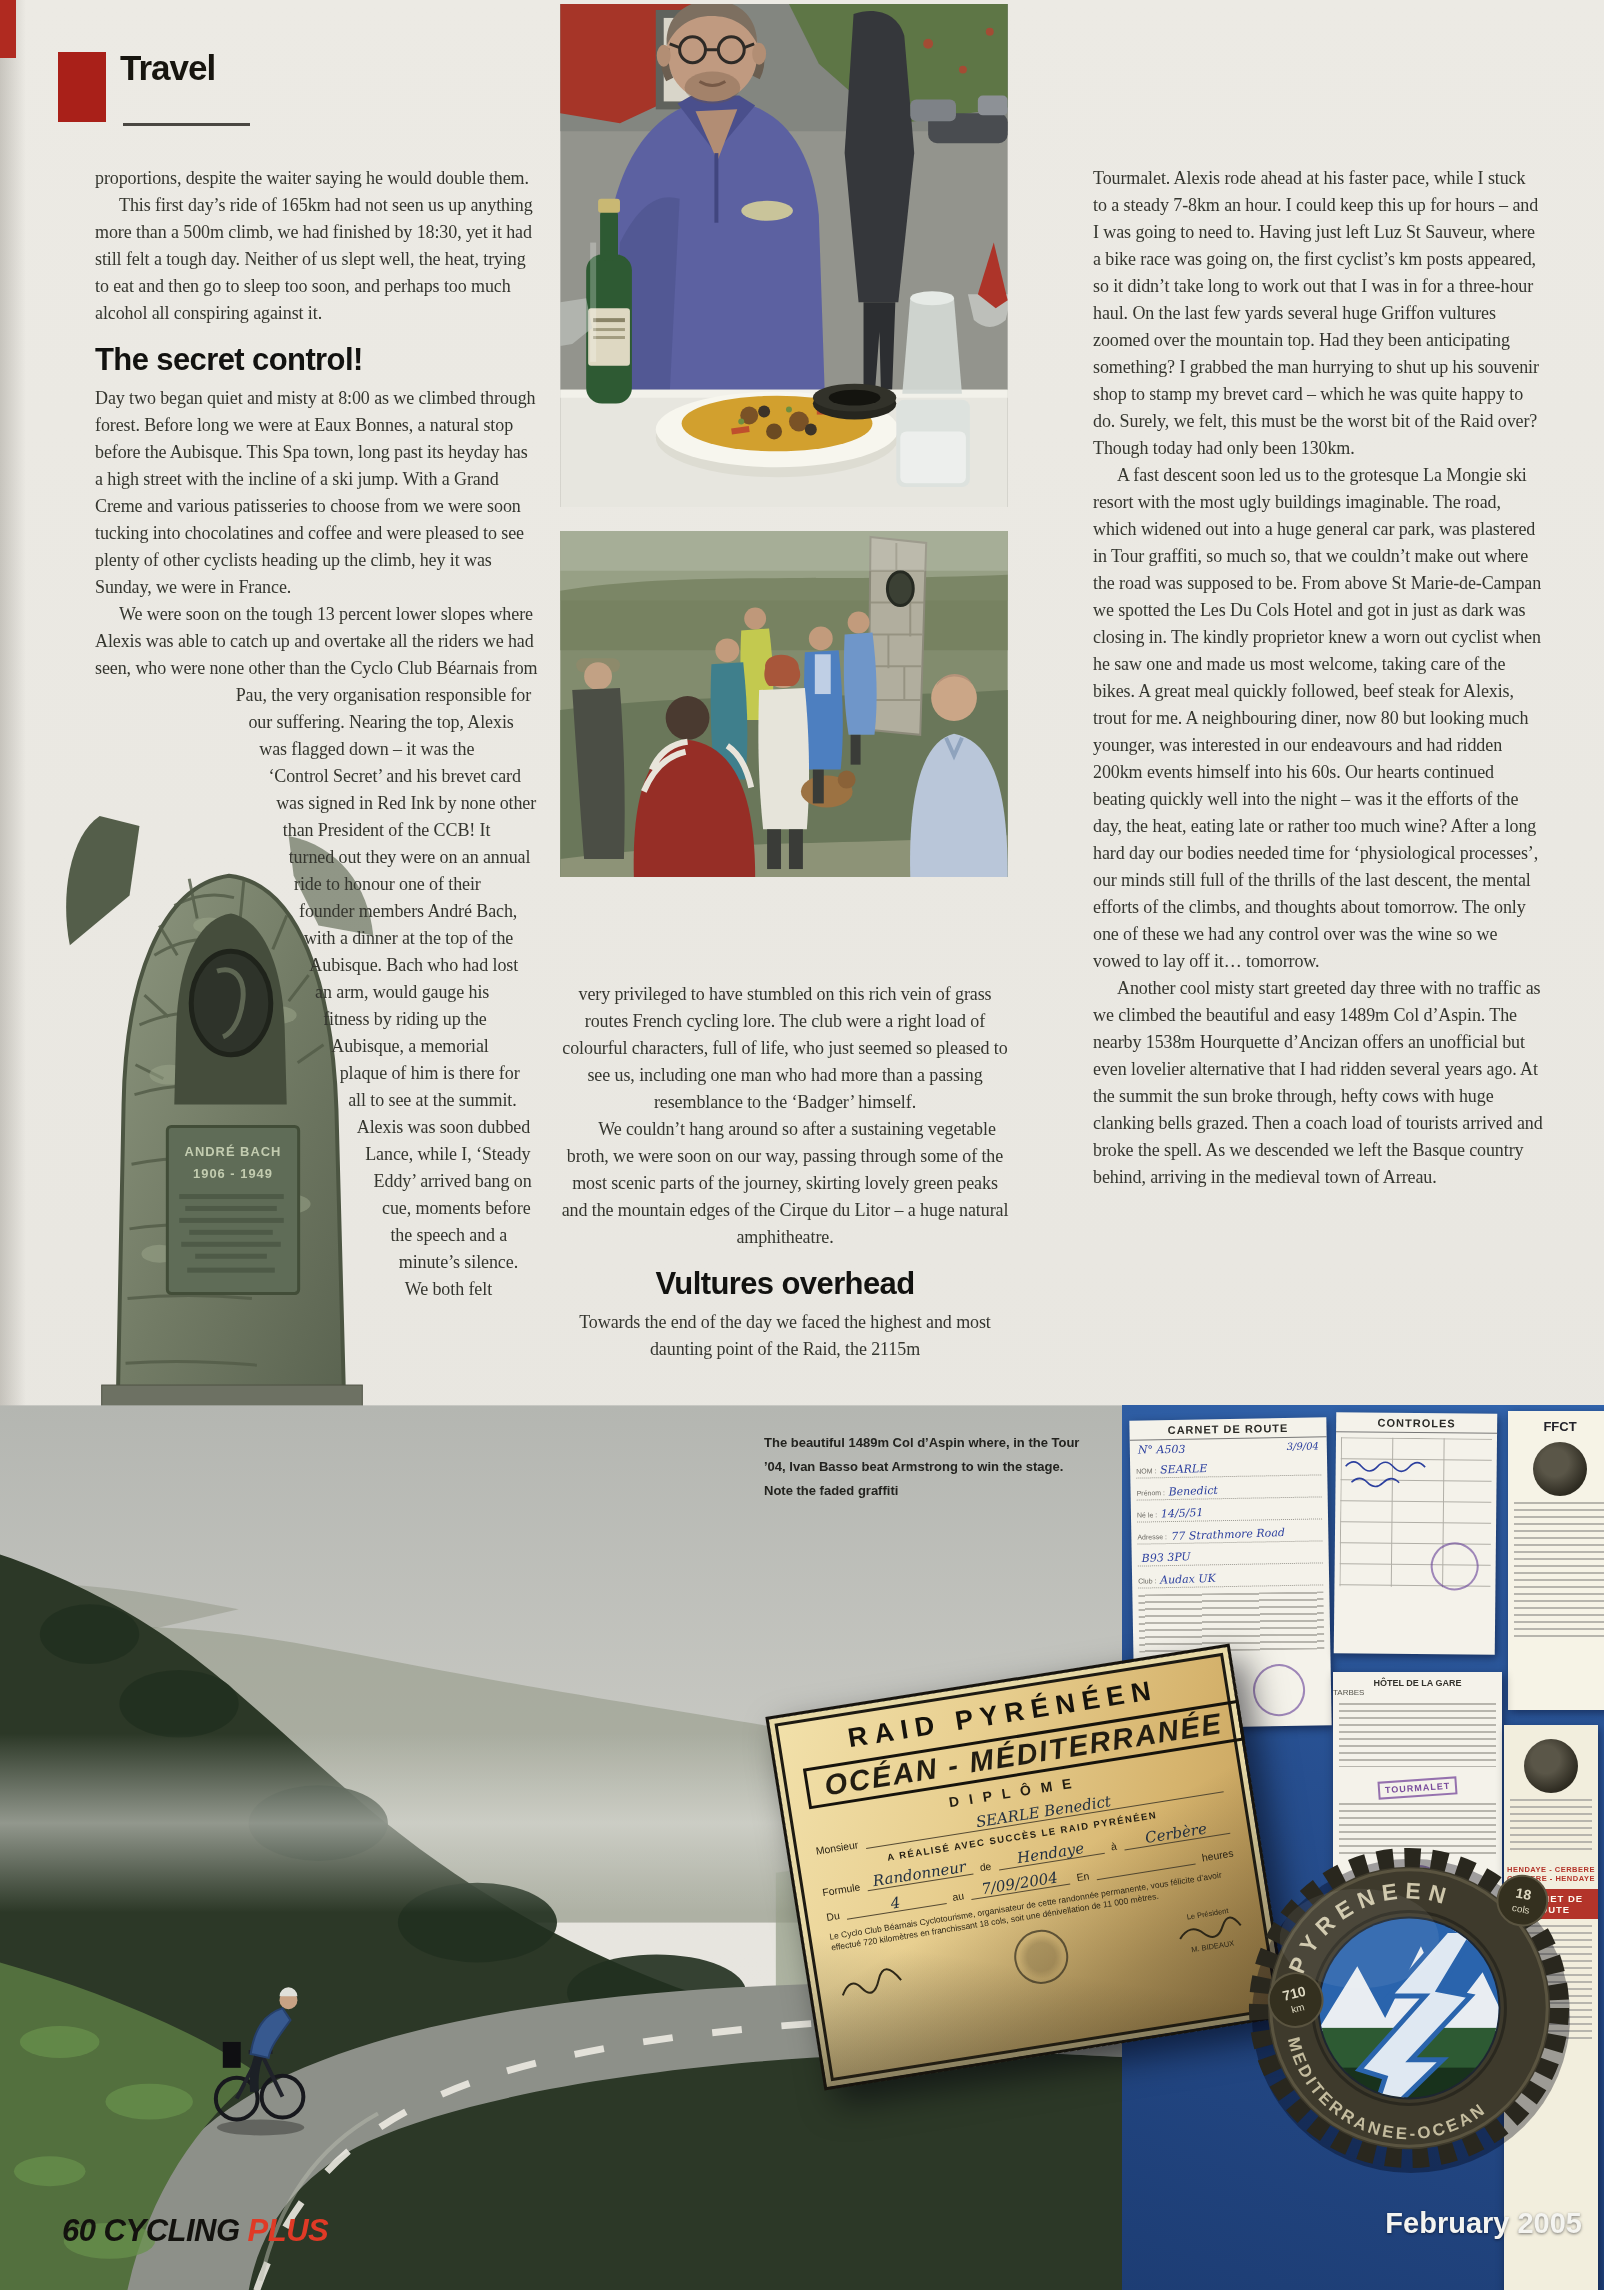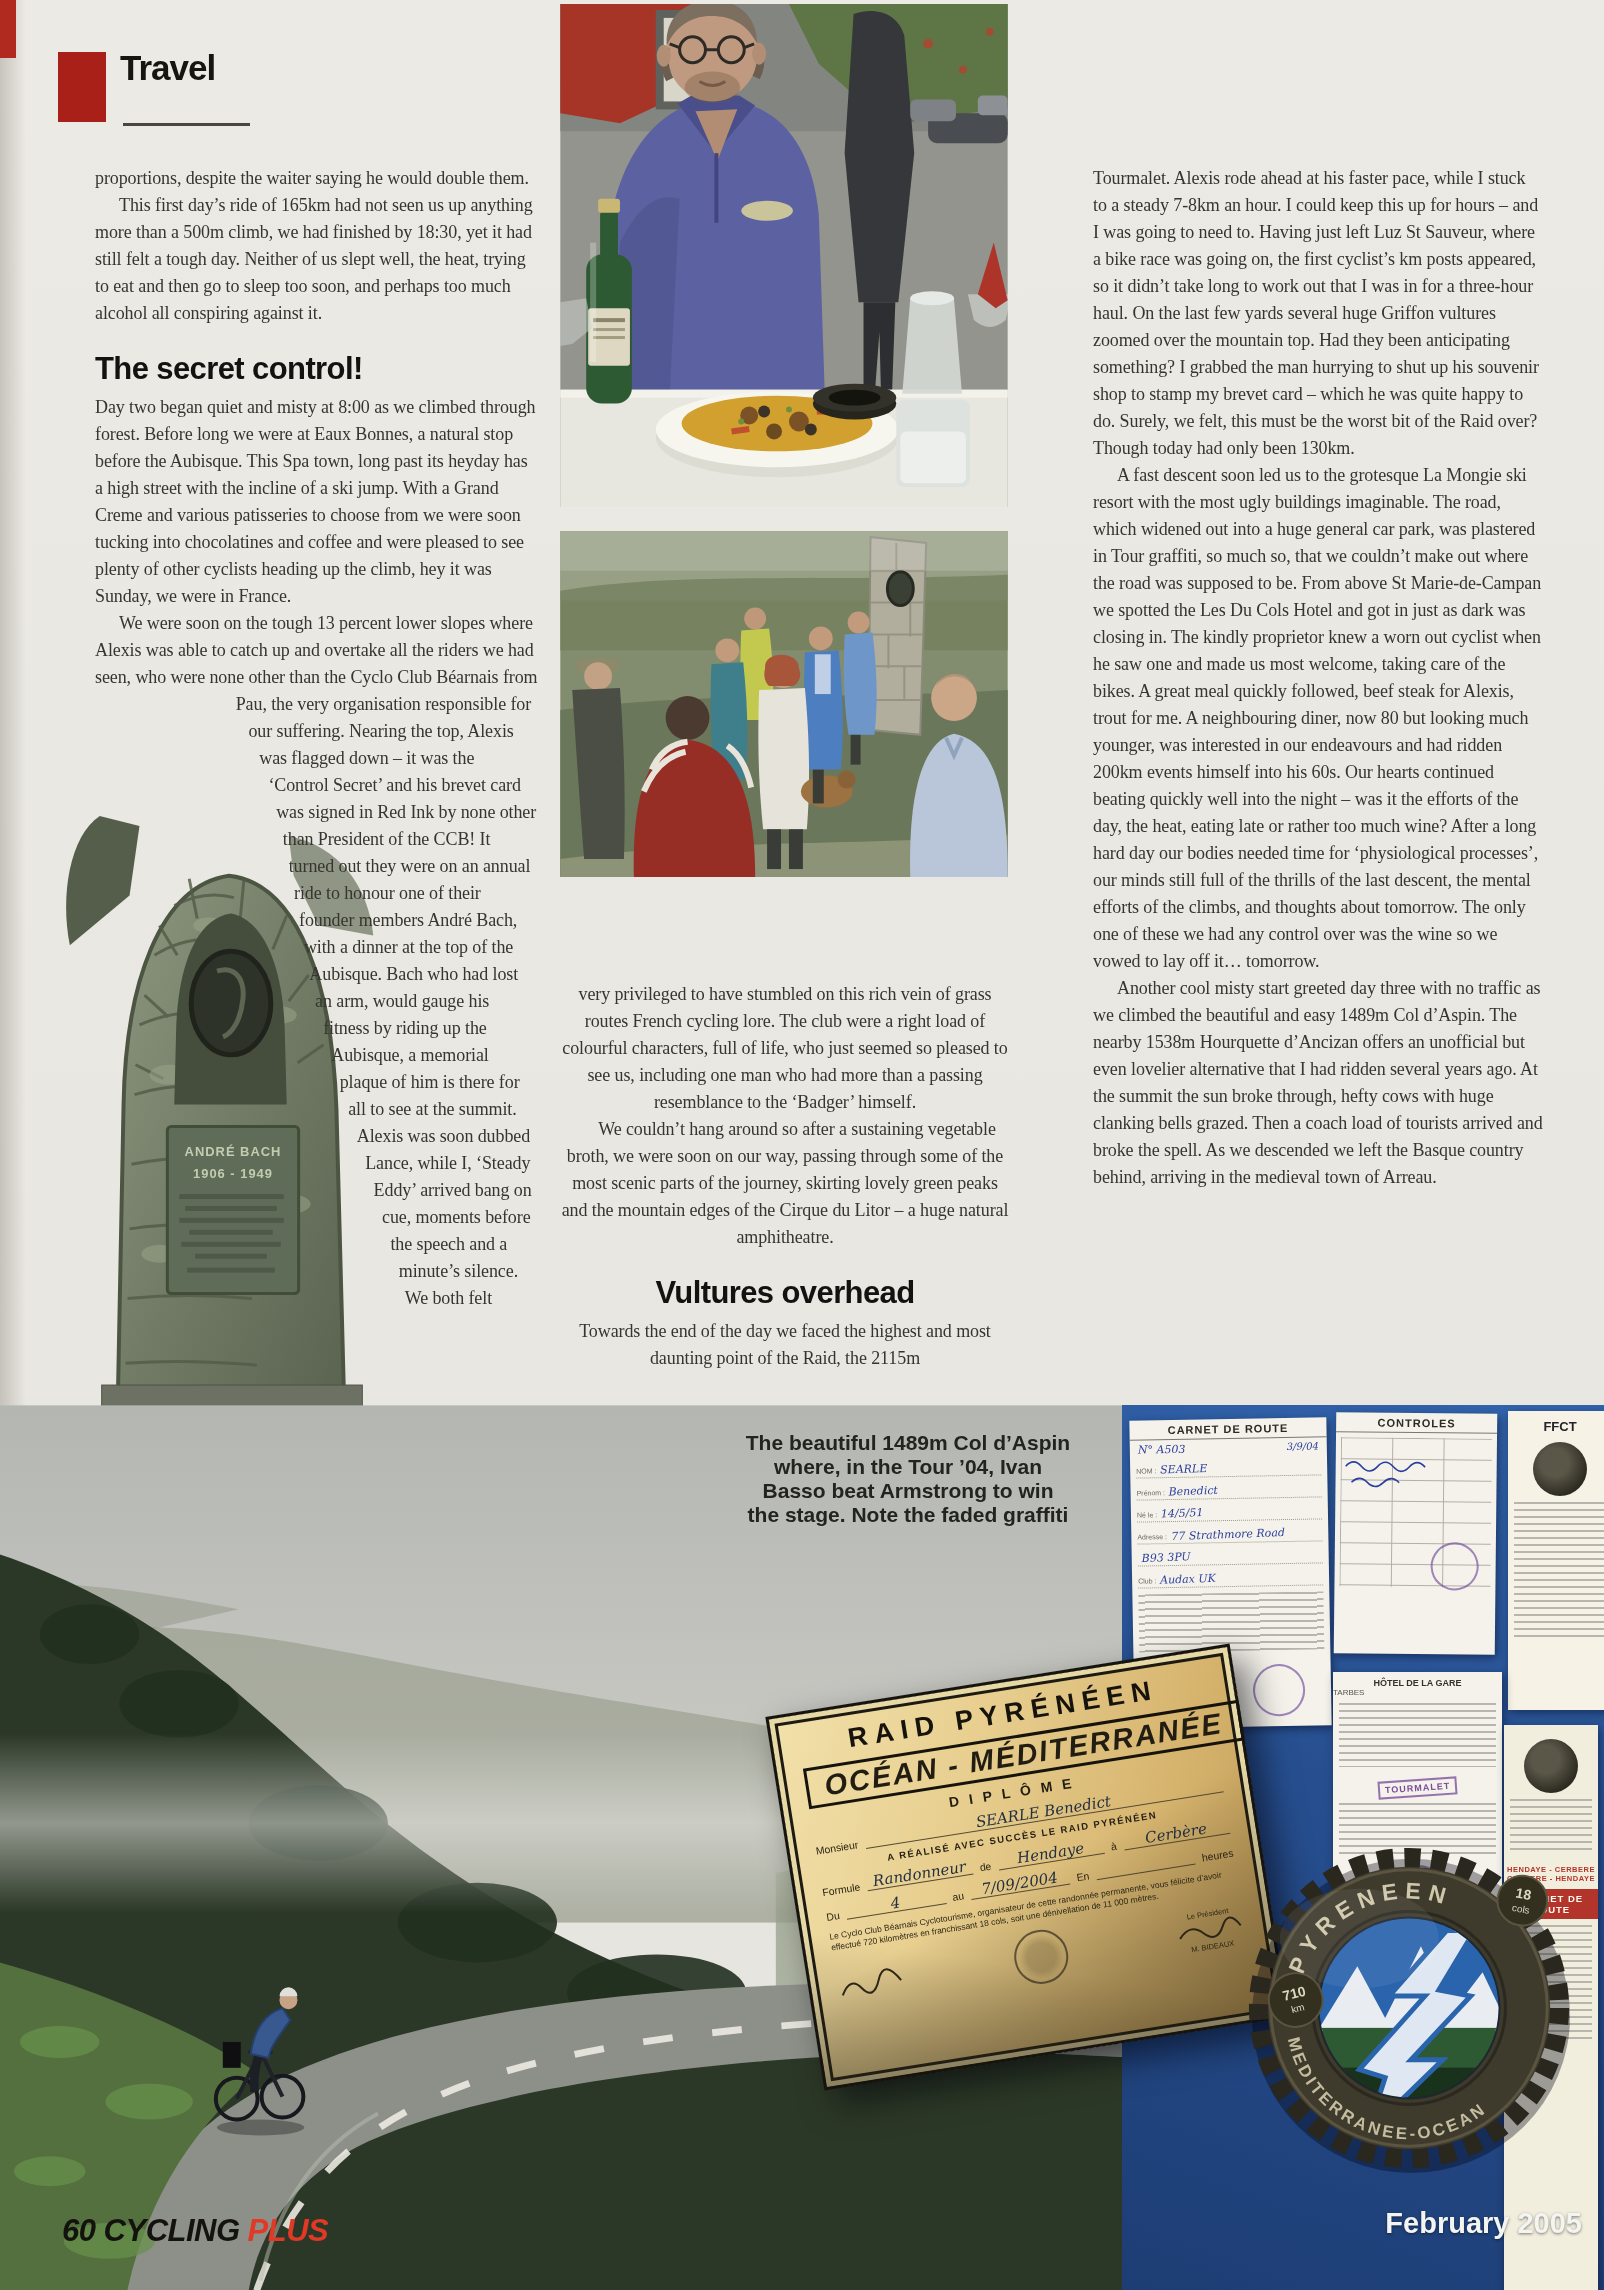--- a/index.html
+++ b/index.html
@@ -11,31 +11,31 @@
   .abs{position:absolute;}
   
   .red-corner{left:0;top:0;width:16px;height:58px;background:#b02a20;}
   .red-square{left:58px;top:52px;width:48px;height:70px;background:#a92019;}
   .travel{left:120px;top:48px;font-size:35px;font-weight:bold;color:#17150f;letter-spacing:-1px;}
   .travel-rule{left:123px;top:123px;width:127px;height:3px;background:#4a4742;}
   
   .col{position:absolute;font-size:18px;line-height:27px;color:#35362f;letter-spacing:-0.1px;}
   .col p{margin:0;font-family:Liberation Serif, serif;}
   .col p.ind{text-indent:24px;}
-  .col h2{margin:25px 0 8px 0;font-size:31px;line-height:34px;color:#121210;letter-spacing:-0.6px;}
+  .col h2{margin:16px 0 8px 0;font-size:31px;line-height:34px;color:#121210;letter-spacing:-0.6px;}
   .col1{left:95px;top:165px;width:443px;}
   .col2{left:560px;top:981px;width:450px;text-align:center;}
   .col3{left:1093px;top:165px;width:450px;}
   .wrapshape{float:left;width:318px;height:736px;
      shape-outside:polygon(0px 100px,127px 100px,151px 151px,169px 204px,182px 257px,192px 308px,201px 358px,211px 406px,225px 453px,239px 498px,253px 542px,267px 587px,281px 632px,295px 677px,308px 736px,0px 736px);
      shape-margin:9px;}
   
   .cap{position:absolute;font-weight:bold;color:#151513;}
   .cap-mid{left:560px;top:890px;width:458px;font-size:17.4px;line-height:23.4px;}
-  .cap-bot{left:744px;top:1431px;width:328px;font-size:21px;line-height:24px;text-align:center;color:#23231f;}
+  .cap-bot{left:764px;top:1431px;width:328px;font-size:13px;line-height:24px;text-align:left;color:#23231f;}
   
   .ph{position:absolute;display:block;}
   
   .docs{left:1122px;top:1405px;width:483px;height:886px;
         background:linear-gradient(200deg,#3265ae 0%,#274f90 45%,#1d3d74 100%);overflow:hidden;}
   .card{position:absolute;background:#f4f2ea;box-shadow:2px 3px 9px rgba(0,0,20,.45);color:#3c3a34;}
   .card-head{font-size:11px;font-weight:bold;text-align:center;letter-spacing:1px;border-bottom:1px solid #777;
              padding:4px 2px 3px;color:#2a2a26;}
   .hand{font-family:"DejaVu Serif",serif;font-style:italic;color:#2b3f9e;}
   .frow{display:flex;align-items:baseline;gap:4px;border-bottom:1px dotted #9a9890;margin:7px 6px 0;padding-bottom:1px;}

